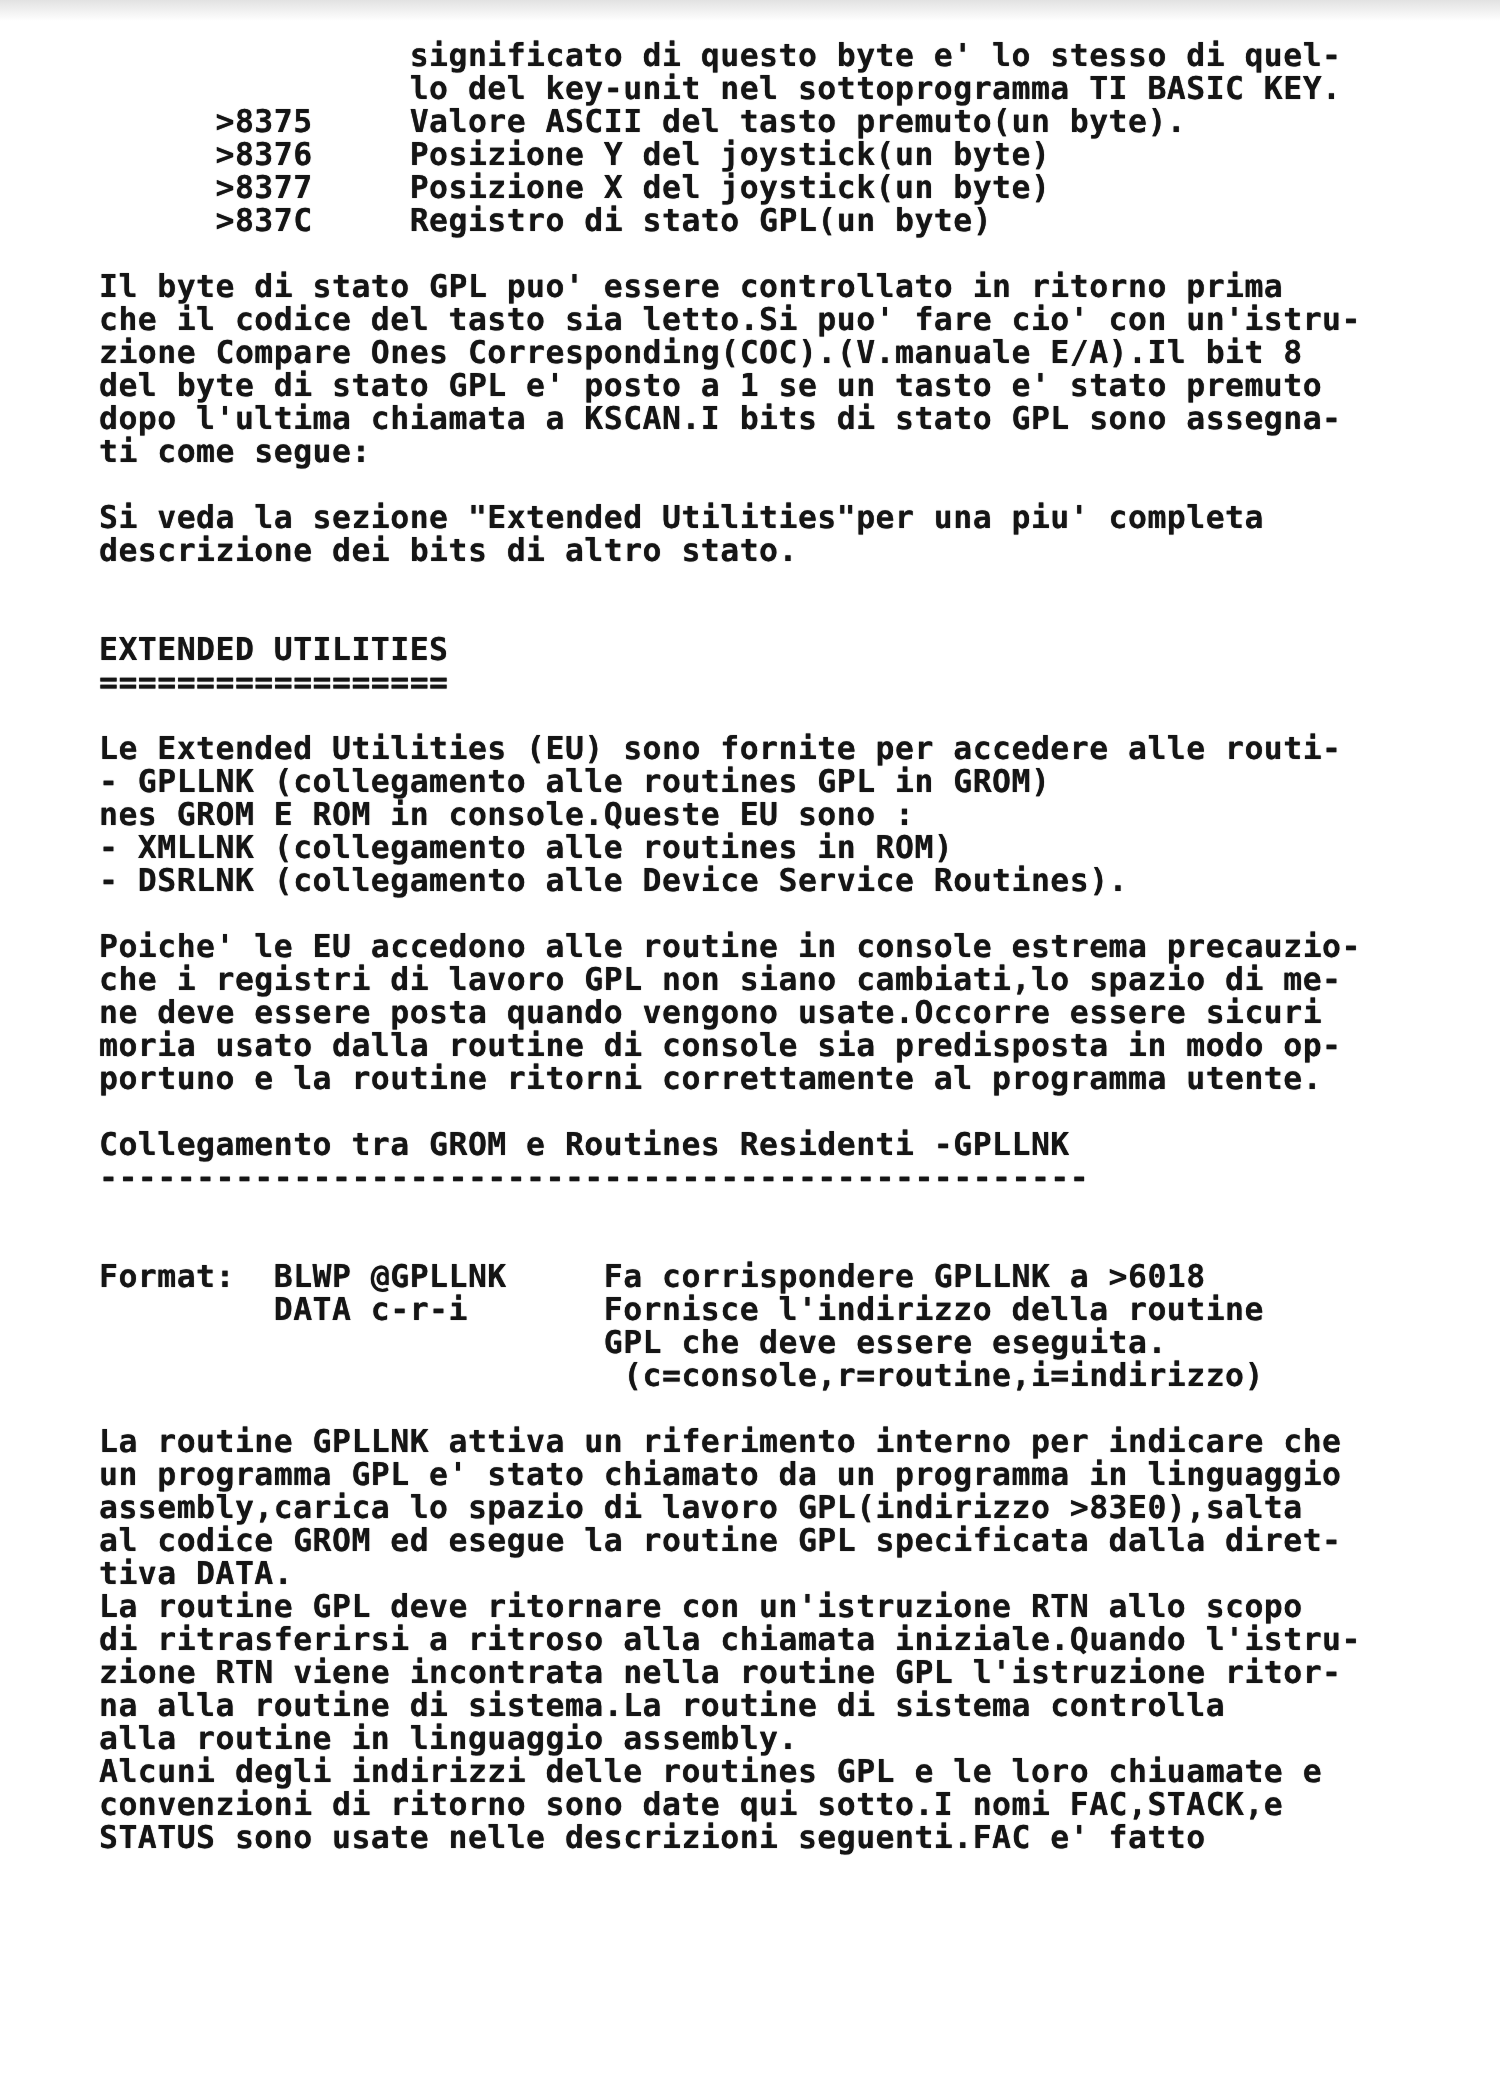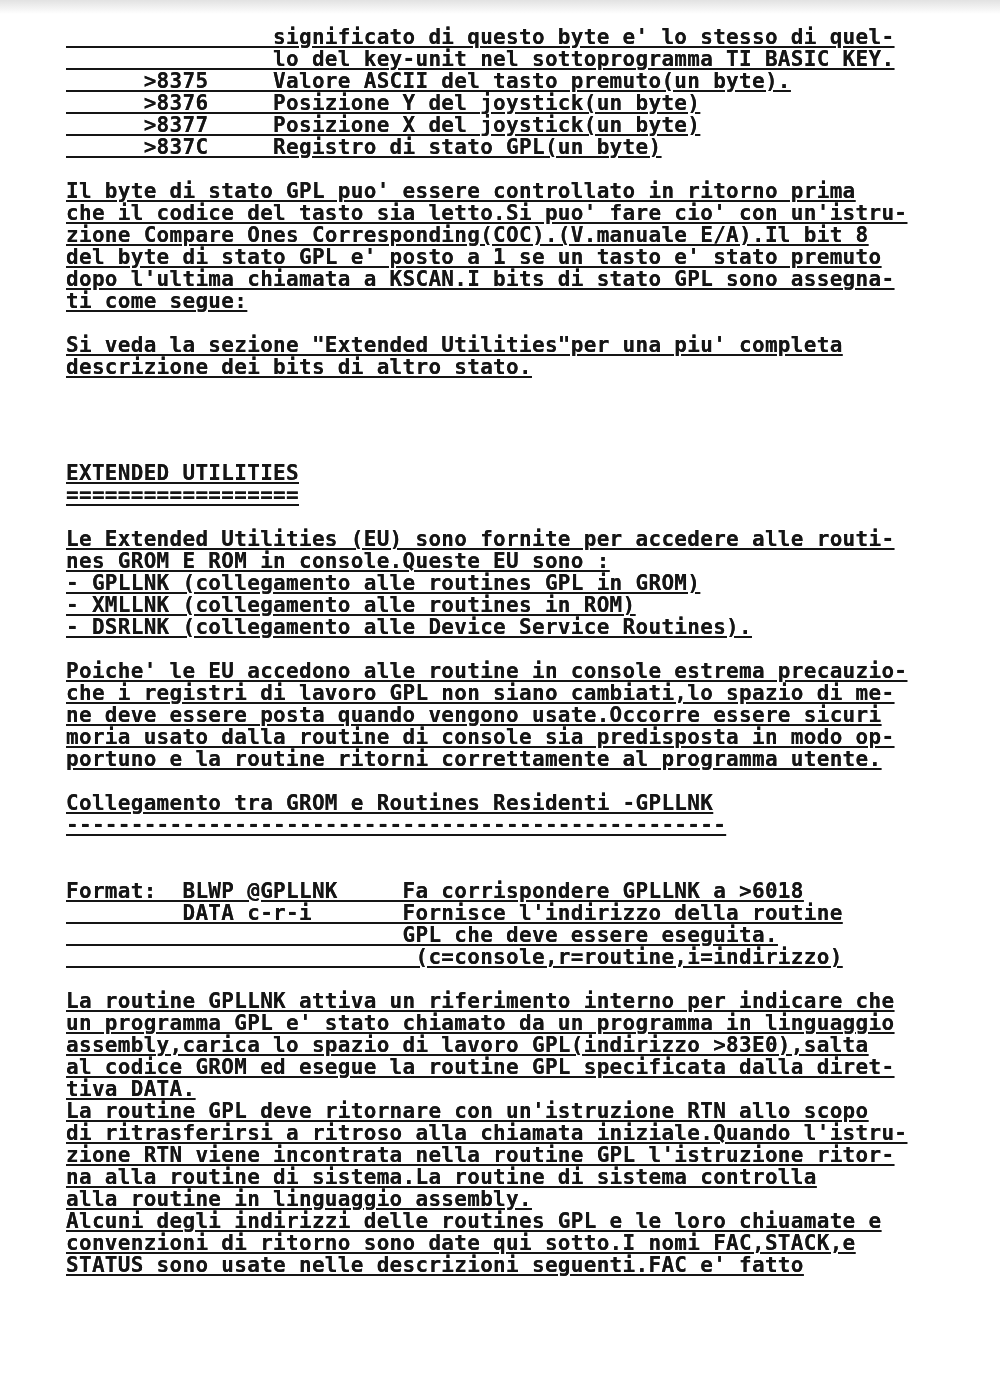--- a/index.html
+++ b/index.html
@@ -19,33 +19,32 @@
   
   .scan-edge {
     position: absolute;
     top: 0; left: 0; right: 0;
     height: 14px;
     background: linear-gradient(#e2e2e2, rgba(255,255,255,0));
     pointer-events: none;
   }
   .page {
     padding: 26px 18px 0 66px;
-    text-decoration: underline;
   }
   .line {
     white-space: pre;
     font-size: 21px;
     line-height: 22px;
     letter-spacing: 0.3px;
     text-shadow: 0 0 0.6px rgba(0,0,0,0.75);
   }
   
   .gap-1 { margin-top: 22px; }
   .gap-2 { margin-top: 44px; }
-  .gap-big { margin-top: 84px; }
+  .gap-big { margin-top: 44px; }
 </style>
 </head>
 <body>
 
 <div class="scan-edge"></div>
 
 <main class="page">
 
   <section>
       <div class="line">                significato di questo byte e' lo stesso di quel-</div>
@@ -71,22 +70,22 @@
       <div class="line">descrizione dei bits di altro stato.</div>
     </section>
 
   <section class="gap-big">
     <div class="line">EXTENDED UTILITIES</div>
     <div class="line">==================</div>
   </section>
 
   <section class="gap-1">
       <div class="line">Le Extended Utilities (EU) sono fornite per accedere alle routi-</div>
+      <div class="line">- GPLLNK (collegamento alle routines GPL in GROM)</div>
       <div class="line">nes GROM E ROM in console.Queste EU sono :</div>
-      <div class="line">- GPLLNK (collegamento alle routines GPL in GROM)</div>
       <div class="line">- XMLLNK (collegamento alle routines in ROM)</div>
       <div class="line">- DSRLNK (collegamento alle Device Service Routines).</div>
     </section>
 
   <section class="gap-1">
       <div class="line">Poiche' le EU accedono alle routine in console estrema precauzio-</div>
       <div class="line">che i registri di lavoro GPL non siano cambiati,lo spazio di me-</div>
       <div class="line">ne deve essere posta quando vengono usate.Occorre essere sicuri</div>
       <div class="line">moria usato dalla routine di console sia predisposta in modo op-</div>
       <div class="line">portuno e la routine ritorni correttamente al programma utente.</div>

